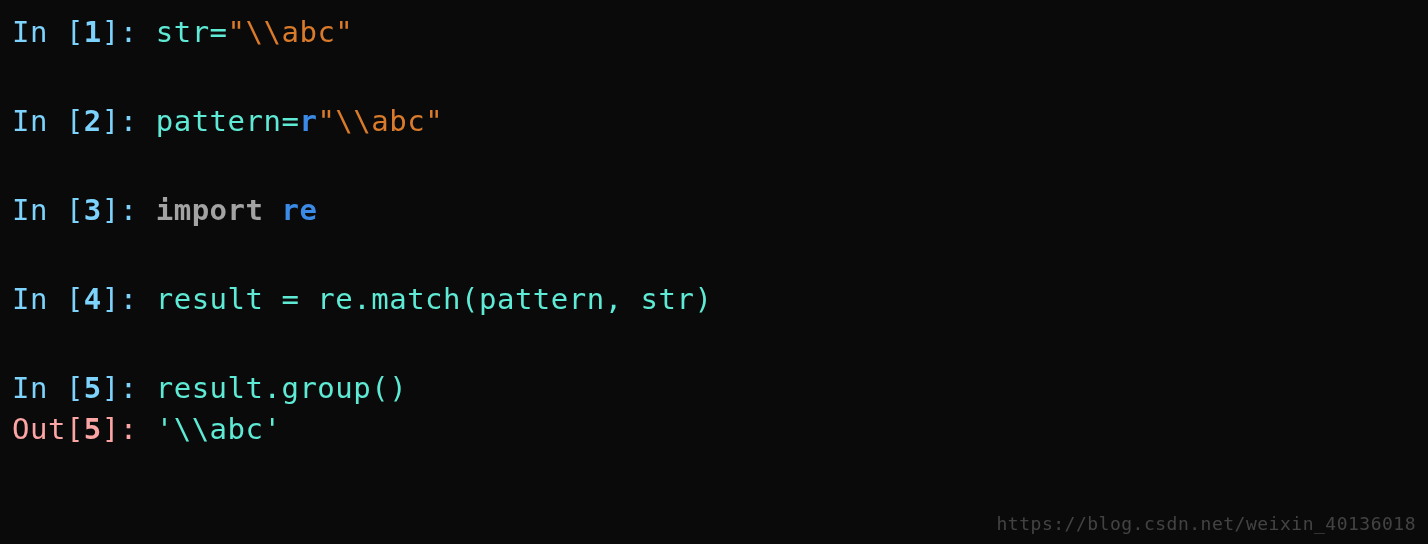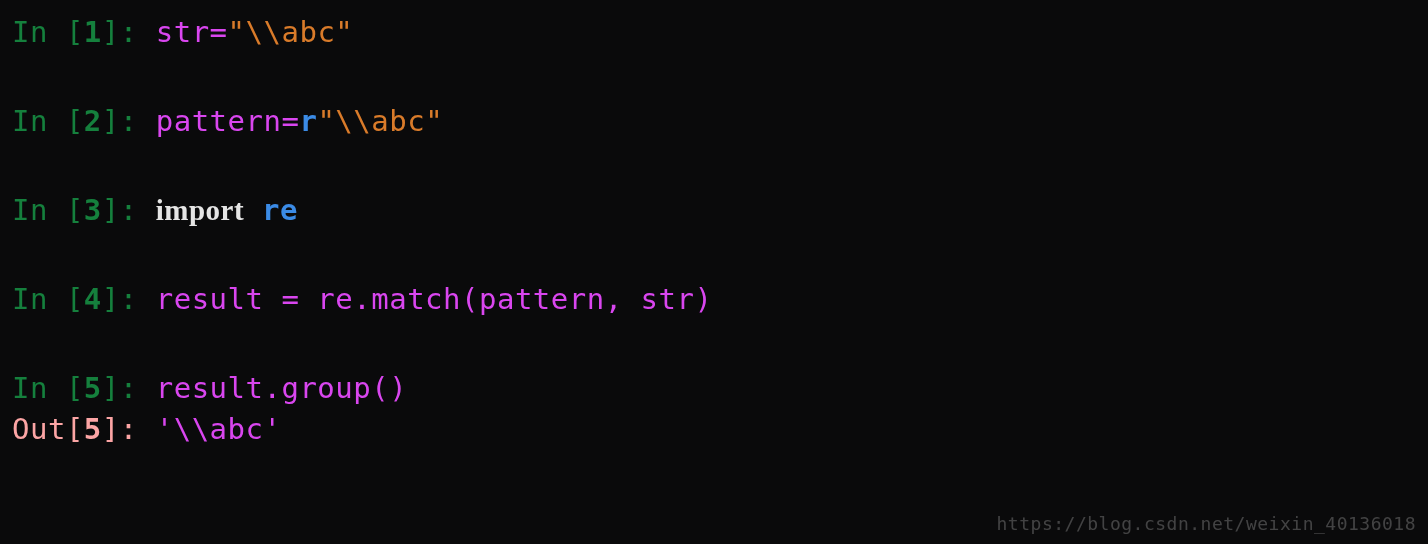--- a/index.html
+++ b/index.html
@@ -19,28 +19,28 @@
     white-space: pre;
     color: #cccccc;
   }
   .line {
     display: block;
     margin-bottom: 12px;
   }
   .gap {
     height: 48px;
   }
-  .prompt-in   { color: #15803d; }
+  .prompt-in   { color: #7dd3fc; }
   .prompt-out  { color: #fca5a5; }
   .bracket     { font-weight: 400; }
   .num         { font-weight: bold; }
-  .green       { color: #d946ef; }
+  .green       { color: #5eead4; }
   .orange      { color: #d97b2a; }
   .blue        { color: #3b8be6; font-weight: bold; }
-  .keyword     { color: #e5e5e5; font-weight: bold; font-family: Liberation Serif, serif; }
+  .keyword     { color: #a3a3a3; font-weight: bold; }
   .watermark {
     position: absolute;
     right: 12px;
     bottom: 10px;
     color: rgba(200,200,200,0.30);
     font-size: 18px;
     font-family: inherit;
     letter-spacing: 0.5px;
   }
 </style>

